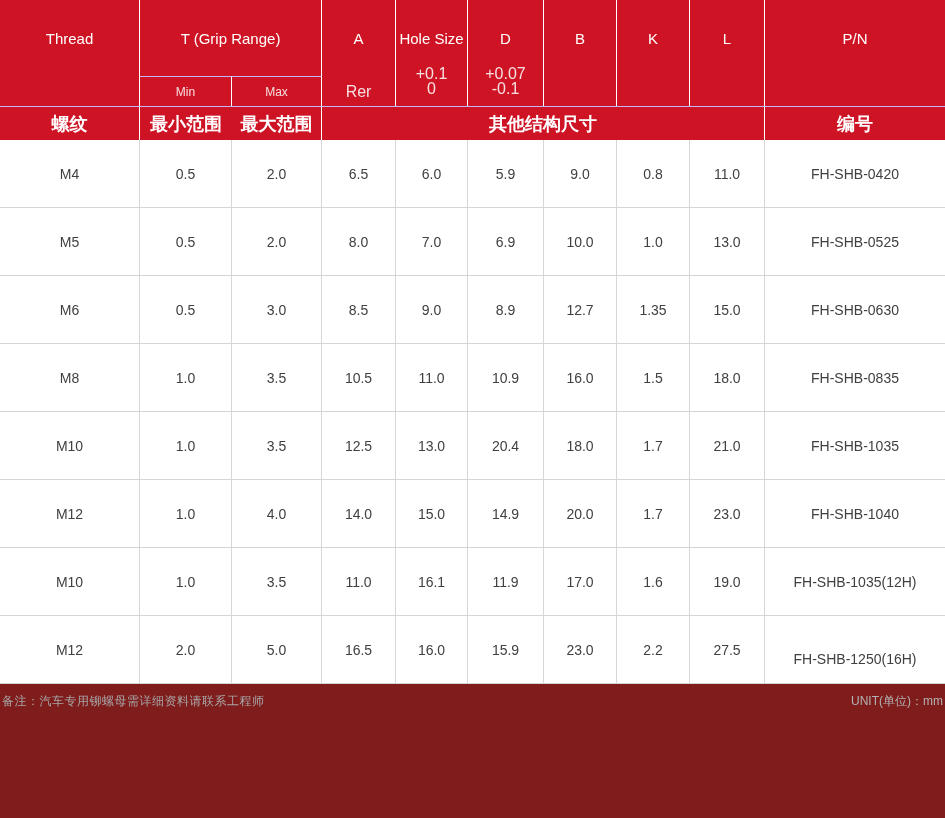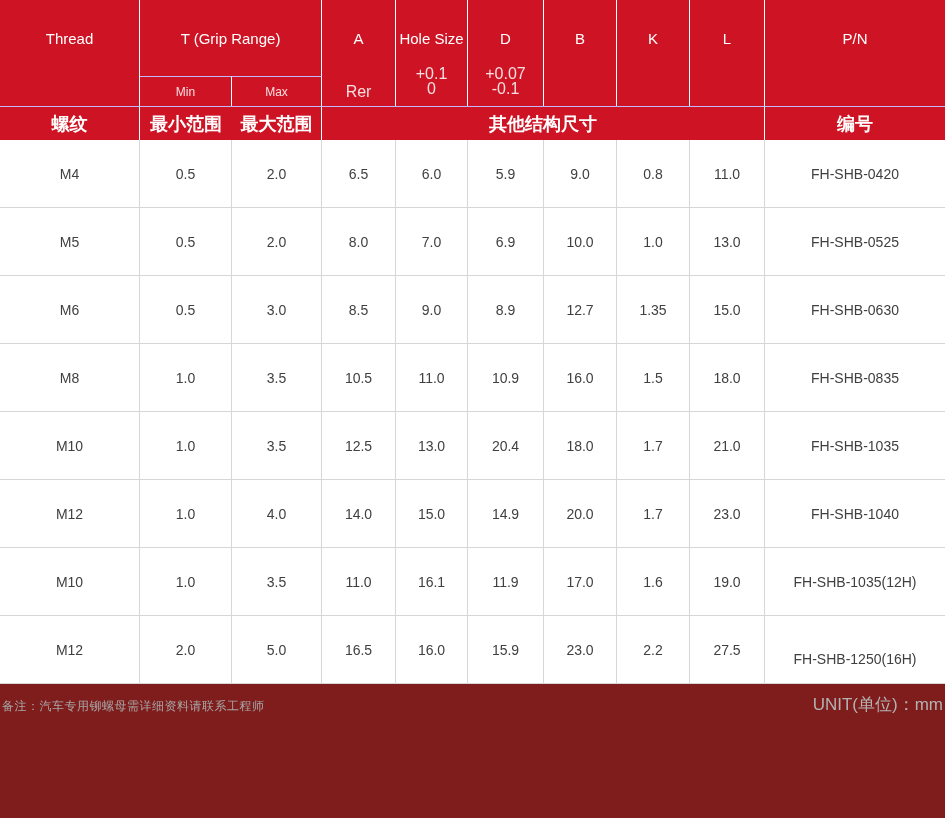--- a/index.html
+++ b/index.html
@@ -73,21 +73,21 @@
   
   .footer {
     width:945px;
     margin-top:9px;
     padding:0 2px;
     display:flex;
     justify-content:space-between;
     align-items:baseline;
   }
   .footer .note { font-size:12px; color:#a7a7a7; letter-spacing:0.5px; }
-  .footer .unit { font-size:17px; color:#b3b3b3; }
+  .footer .unit { font-size:12px; color:#b3b3b3; }
 </style>
 </head>
 <body>
 
 <div class="page">
 
   <table class="spec">
     <colgroup>
       <col style="width:140px">
         <col style="width:92px">

